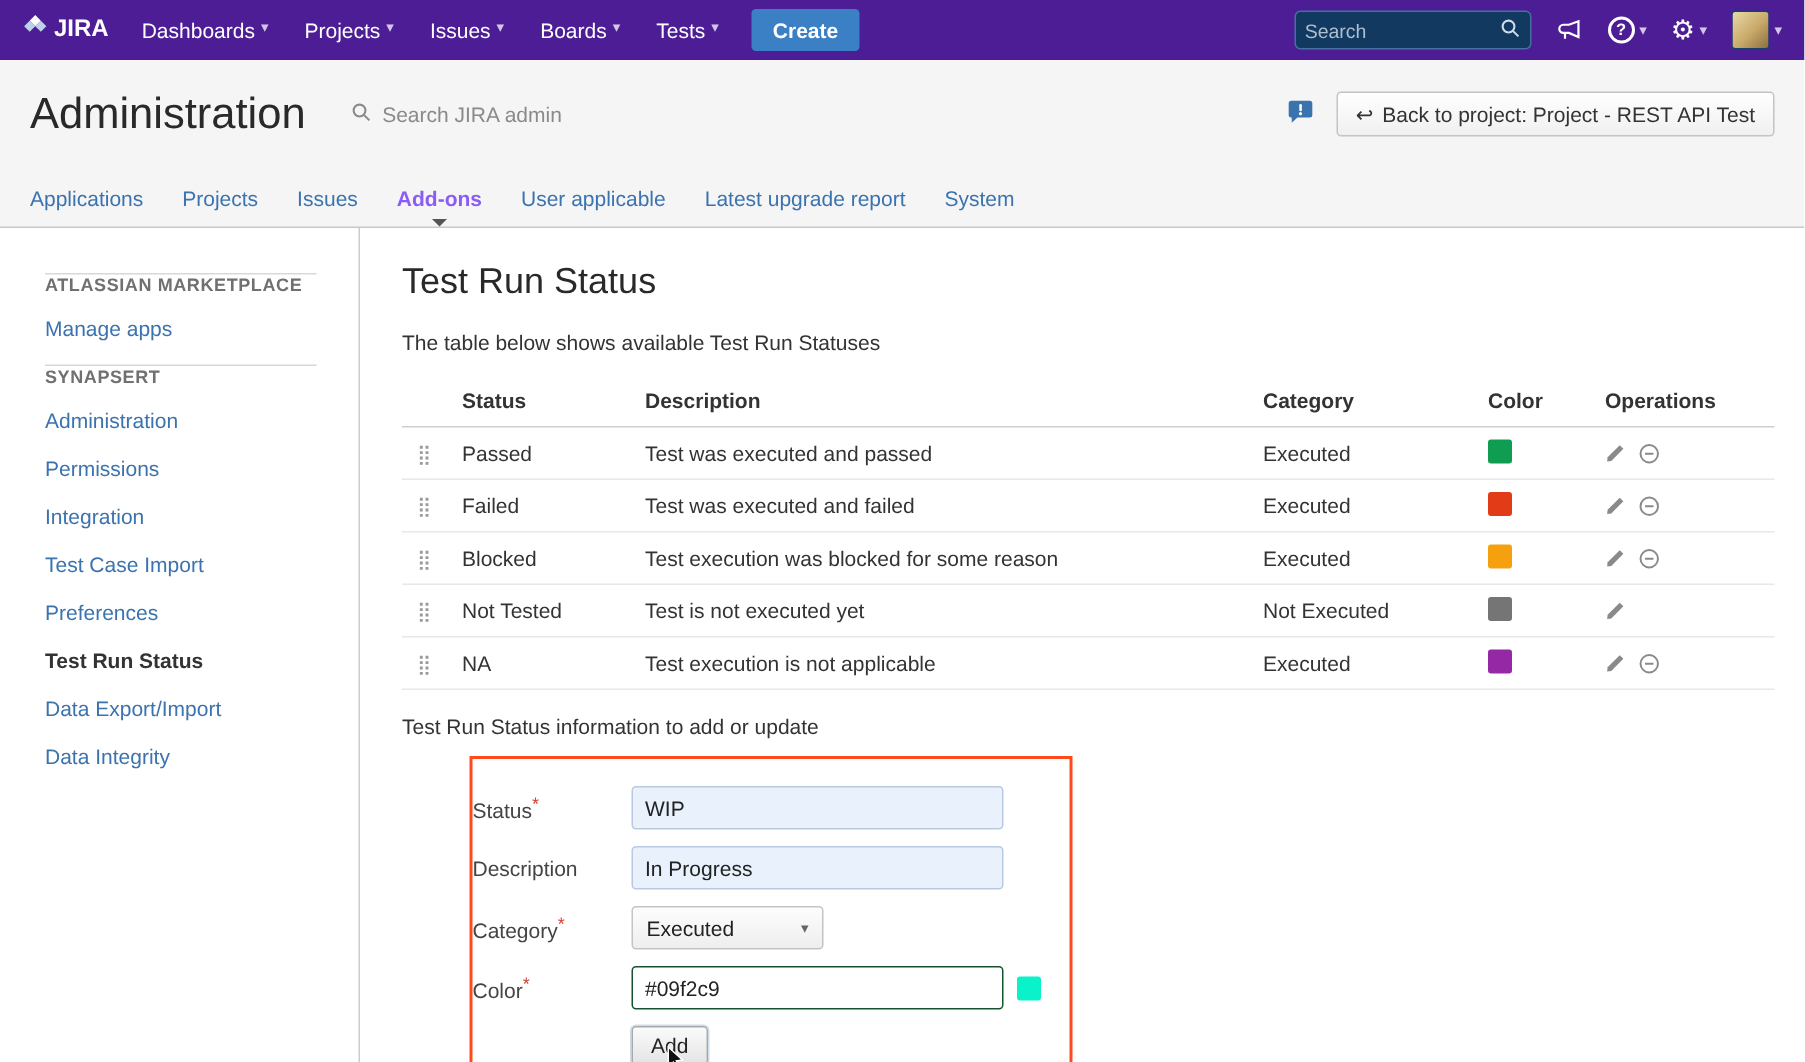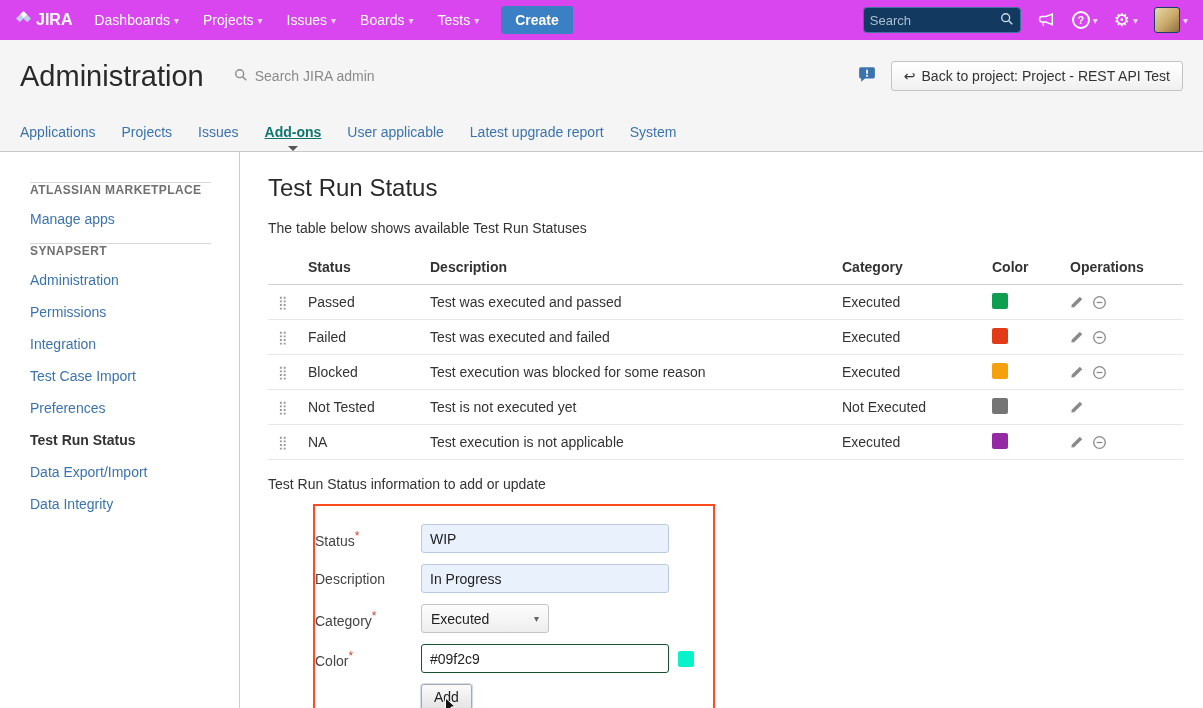--- a/index.html
+++ b/index.html
@@ -1,23 +1,23 @@
 <!DOCTYPE html>
 <html><head>
 <meta charset="utf-8">
 <style>
   * { box-sizing: border-box; margin: 0; padding: 0; }
   html,body { width:1203px; height:708px; overflow:hidden;
     font-family:"Liberation Sans", sans-serif; font-size:14px; color:#333; background:#fff; }
 
   
-  .topbar { height:40px; background:#d946ef; display:flex; align-items:center; padding:0 15px; color:#fff; }
+  .topbar { height:40px; background:#4c1d95; display:flex; align-items:center; padding:0 15px; color:#fff; }
   .brand { display:flex; align-items:center; gap:4px; font-weight:bold; font-size:16px; margin-right:22px; }
   .topmenu { display:flex; align-items:center; gap:24px; }
-  .topmenu-item { display:flex; align-items:center; gap:4px; color:#fff; cursor:pointer; white-space:nowrap; }
+  .topmenu-item { display:flex; align-items:flex-start; gap:4px; color:#fff; cursor:pointer; white-space:nowrap; }
   .caret { font-size:10px; color:rgba(255,255,255,.75); }
   .create-btn { margin-left:22px; background:#3b7fc4; color:#fff; border:none; border-radius:3px;
     padding:6px 14px; font-size:14px; font-weight:bold; cursor:pointer; }
   .top-search { margin-left:auto; display:flex; align-items:center; background:#12395f;
     border:1px solid #44719f; border-radius:4px; height:26px; width:158px; padding:0 6px; }
   .top-search input { flex:1; background:transparent; border:none; outline:none; color:#fff; font-size:13px; width:100px; }
   .top-search input::placeholder { color:#aebfd2; }
   .top-icons { display:flex; align-items:center; gap:16px; margin-left:16px; }
   .icon-btn { display:flex; align-items:center; gap:3px; cursor:pointer; }
   .help-circle { width:18px; height:18px; border:2px solid #fff; border-radius:50%; display:flex;
@@ -33,21 +33,21 @@
   .admin-search input { border:none; outline:none; background:transparent; font-size:14px; color:#555; width:180px; }
   .admin-search input::placeholder { color:#8a8a8a; }
   .header-right { margin-left:auto; display:flex; align-items:center; gap:14px; }
   .back-btn { display:flex; align-items:center; gap:6px; background:linear-gradient(#ffffff,#f0f0f0);
     border:1px solid #c4c4c4; border-radius:3px; height:30px; padding:0 12px; font-size:14px; color:#333; cursor:pointer; }
 
   
   .tabs { height:40px; background:#f5f5f5; border-bottom:1px solid #c9c9c9; display:flex;
     align-items:center; gap:26px; padding:0 20px; }
   .tab { color:#3b73af; cursor:pointer; height:100%; display:flex; align-items:center; position:relative; white-space:nowrap; }
-  .tab.active { color:#0f766e; font-weight:bold;text-decoration:underline; }
+  .tab.active { color:#8b5cf6; font-weight:bold; }
   .tab.active::after { content:""; position:absolute; bottom:0; left:50%; margin-left:-5px;
     border-left:5px solid transparent; border-right:5px solid transparent; border-top:5px solid #555; }
 
   
   .layout { display:flex; height:556px; }
   .sidebar { width:240px; border-right:1px solid #ccc; padding-top:30px; flex-shrink:0; }
   .side-section { margin:0 28px 6px 30px; border-top:1px solid #d8d8d8; }
   .side-title { font-size:12px; font-weight:bold; color:#707070; letter-spacing:.4px; margin-bottom:14px; }
   .side-item { margin-bottom:16px; color:#3b73af; cursor:pointer; }
   .side-item.active { color:#333; font-weight:bold; }

